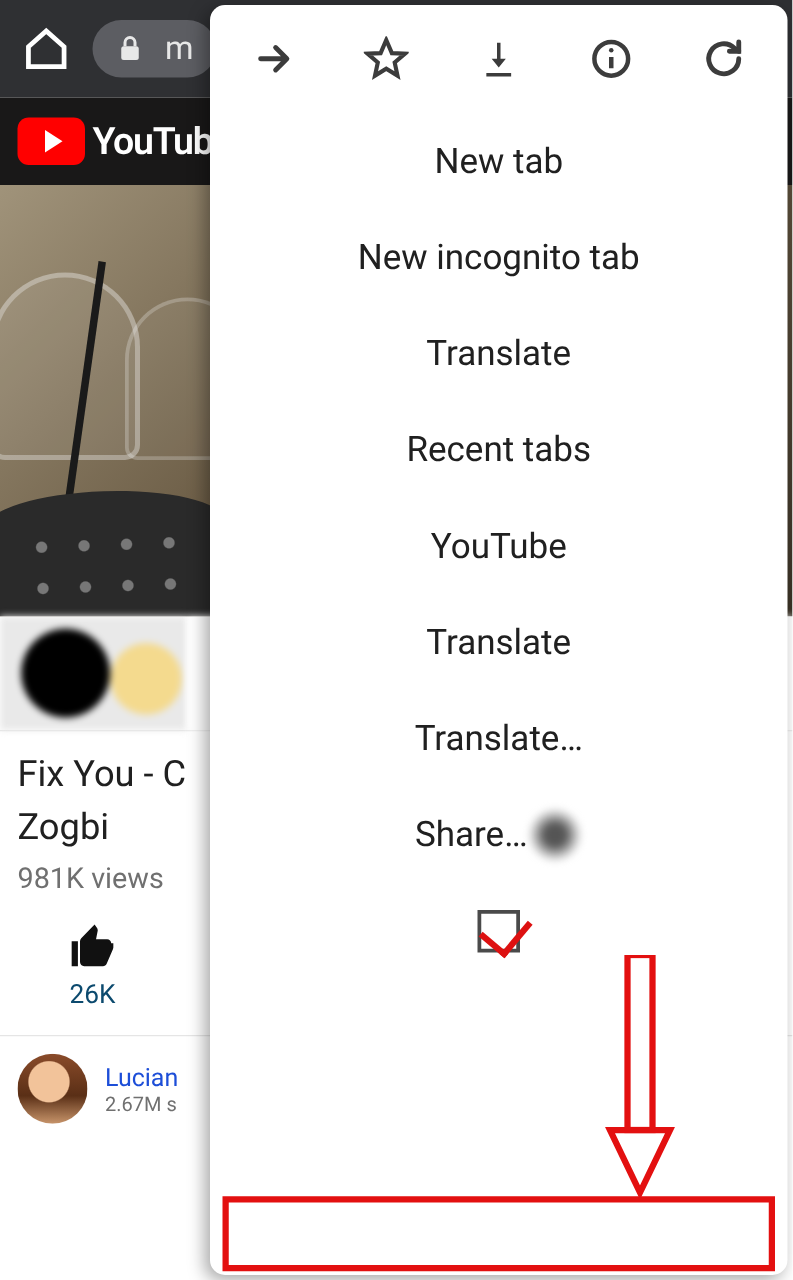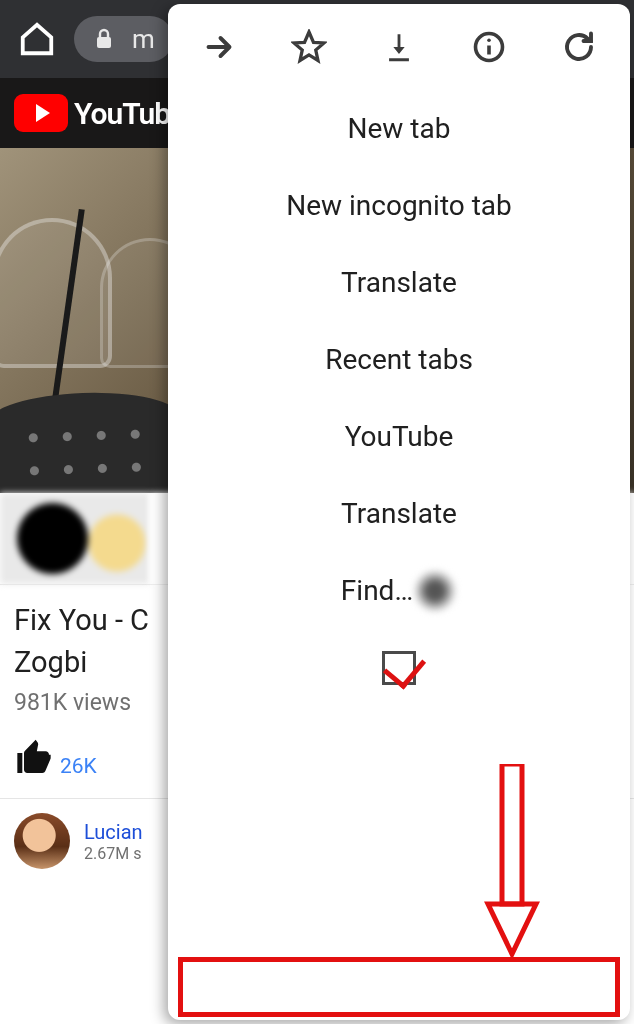--- a/index.html
+++ b/index.html
@@ -150,23 +150,24 @@
     font-size: 23px;
     margin-top: 6px;
   }
   .actions {
     display: flex;
     padding: 12px 14px 20px;
     border-bottom: 1px solid #e5e5e5;
   }
   .action {
     display: flex;
-    align-items: flex-end;
+    flex-direction: column;
+    align-items: center;
     width: 120px;
-    color: #3b82f6;
+    color: #0c4a6e;
     font-size: 21px;
     gap: 6px;
   }
   .thumb-icon { color: #111; }
   .channel {
     display: flex;
     align-items: center;
     gap: 14px;
     padding: 14px;
   }
@@ -358,21 +359,24 @@
     <div class="menu-item">
         <span>Recent tabs</span>
       </div>
     <div class="menu-item">
         <span>YouTube</span>
       </div>
     <div class="menu-item">
         <span>Translate</span>
       </div>
     <div class="menu-item">
-      <span>Find…</span>
+        <span>Translate…</span>
+      </div>
+    <div class="menu-item">
+      <span>Share…</span>
       <span class="share-blur"></span>
     </div>
     <div class="menu-item">
       <span class="checkbox"></span>
     </div>
   </div>
 </div>
 
 <div class="annot red-box"></div>
 <div class="annot red-arrow">

